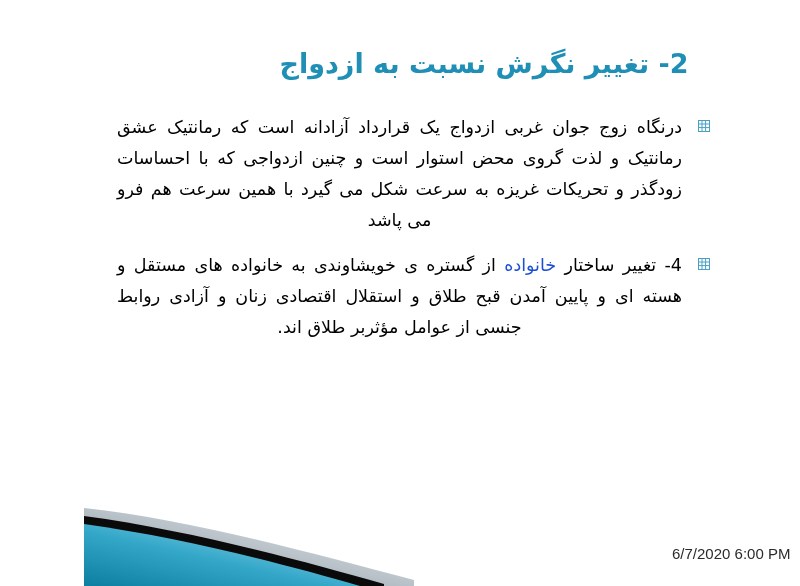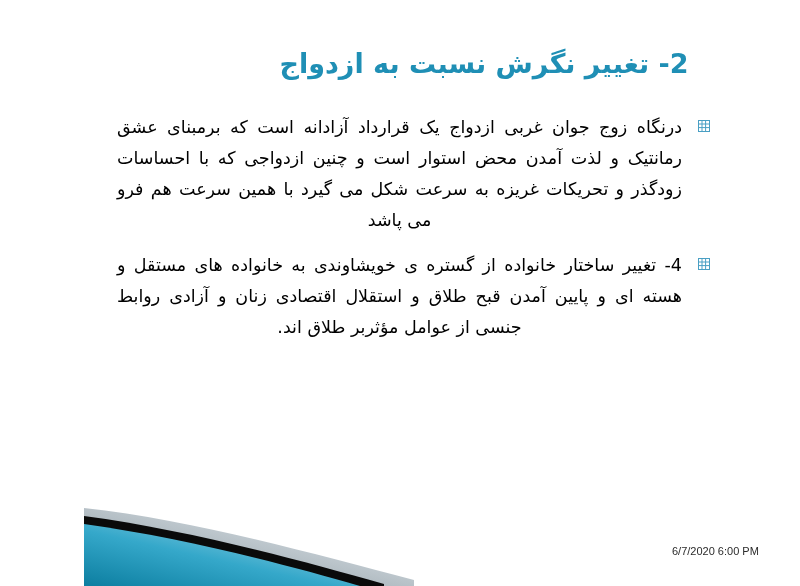--- a/index.html
+++ b/index.html
@@ -60,27 +60,27 @@
   .bullet-marker svg { display: block; }
   .bullet-text {
     font-size: 17.5px;
     line-height: 31px;
     color: #000000;
     text-align: justify;
     text-align-last: center;
     direction: rtl;
   }
   .para-2 .bullet-text { text-align: justify; text-align-last: center; }
-  .hl-teal { color: #000000; }
+  .hl-teal { color: #1d4ed8; }
   
   .footer-date {
     position: absolute;
     left: 588px;
     top: 545px;
-    font-size: 11px;
+    font-size: 15px;
     color: #2b2b2b;
     direction: ltr;
     font-family: "Liberation Sans", sans-serif;
   }
   .footer-pagenum {
     position: absolute;
     left: 742px;
     top: 545px;
     font-size: 11px;
     color: #2b2b2b;
@@ -110,21 +110,21 @@
     <div class="bullet-row para-1">
       <span class="bullet-marker">
         <svg width="12" height="12" viewBox="0 0 12 12" aria-hidden="true">
           <rect x="0.5" y="0.5" width="11" height="11" fill="none" stroke="#4a9fc4" stroke-width="1"></rect>
           <line x1="0.5" y1="4" x2="11.5" y2="4" stroke="#4a9fc4" stroke-width="1"></line>
           <line x1="0.5" y1="7.6" x2="11.5" y2="7.6" stroke="#4a9fc4" stroke-width="1"></line>
           <line x1="4" y1="0.5" x2="4" y2="11.5" stroke="#4a9fc4" stroke-width="1"></line>
           <line x1="7.6" y1="0.5" x2="7.6" y2="11.5" stroke="#4a9fc4" stroke-width="1"></line>
         </svg>
       </span>
-      <div class="bullet-text">درنگاه زوج جوان غربی ازدواج یک قرارداد آزادانه است که برمبنای عشق رمانتیک و لذت آمدن محض استوار است و چنین ازدواجی که با احساسات زودگذر و تحریکات غریزه به سرعت شکل می گیرد با همین سرعت هم فرو می پاشد</div>
+      <div class="bullet-text">درنگاه زوج جوان غربی ازدواج یک قرارداد آزادانه است که رمانتیک عشق رمانتیک و لذت گروی محض استوار است و چنین ازدواجی که با احساسات زودگذر و تحریکات غریزه به سرعت شکل می گیرد با همین سرعت هم فرو می پاشد</div>
     </div>
 
     <div class="bullet-row para-2">
       <span class="bullet-marker">
         <svg width="12" height="12" viewBox="0 0 12 12" aria-hidden="true">
           <rect x="0.5" y="0.5" width="11" height="11" fill="none" stroke="#4a9fc4" stroke-width="1"></rect>
           <line x1="0.5" y1="4" x2="11.5" y2="4" stroke="#4a9fc4" stroke-width="1"></line>
           <line x1="0.5" y1="7.6" x2="11.5" y2="7.6" stroke="#4a9fc4" stroke-width="1"></line>
           <line x1="4" y1="0.5" x2="4" y2="11.5" stroke="#4a9fc4" stroke-width="1"></line>
           <line x1="7.6" y1="0.5" x2="7.6" y2="11.5" stroke="#4a9fc4" stroke-width="1"></line>

